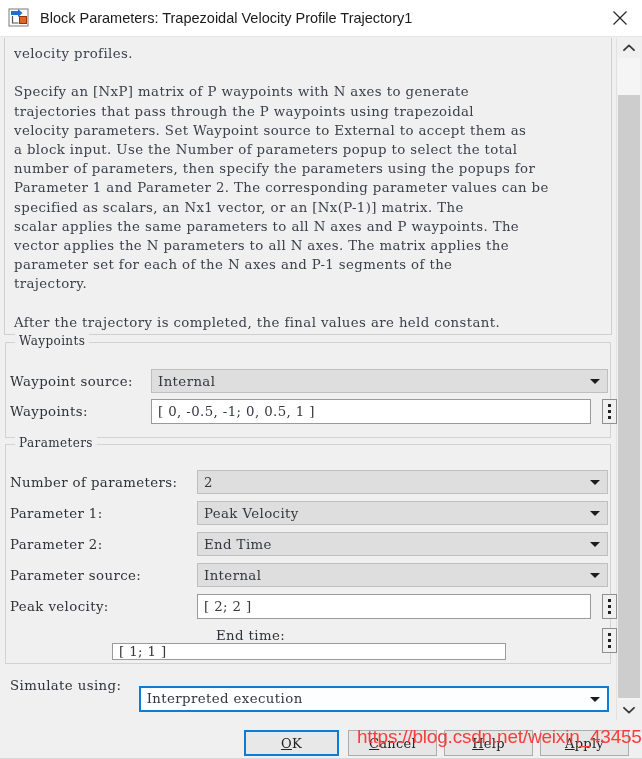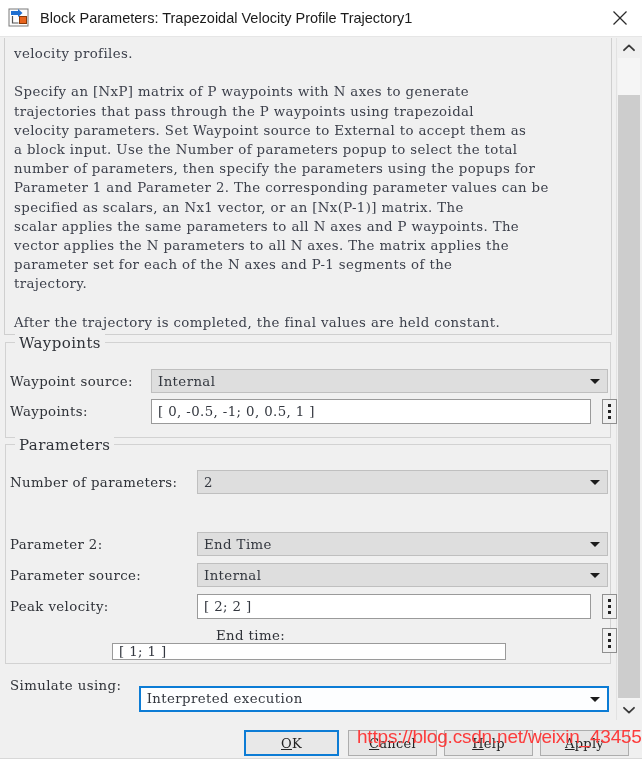--- a/index.html
+++ b/index.html
@@ -119,21 +119,21 @@
     border: 1px solid #d2d2d2;
     box-sizing: border-box;
     background: transparent;
   }
   .group-legend {
     position: absolute;
     top: -9px; left: 9px;
     background: #f0f0f0;
     padding: 0 4px;
     font-family: "DejaVu Serif", "Liberation Serif", serif;
-    font-size: 15px;
+    font-size: 12px;
     color: #2f3238;
     letter-spacing: 0.4px;
     white-space: nowrap;
   }
 
   #gb-waypoints { left: 5px; top: 342px; width: 606px; height: 96px; }
   #gb-parameters { left: 5px; top: 444px; width: 606px; height: 220px; }
 
   
   .row {
@@ -369,20 +369,27 @@
   </div>
 
   <div class="row" style="left:9px; top:470px; width:600px;">
     <span class="fld-label" style="width:187px;">Number of parameters:</span>
     <div class="combo" style="width:411px;">
       <span class="val">2</span>
       <span class="caret"></span>
     </div>
   </div>
 
+  <div class="row" style="left:9px; top:501px; width:600px;">
+    <span class="fld-label" style="width:187px;">Parameter 1:</span>
+    <div class="combo" style="width:411px;">
+      <span class="val">Peak Velocity</span>
+      <span class="caret"></span>
+    </div>
+  </div>
 
   <div class="row" style="left:9px; top:532px; width:600px;">
     <span class="fld-label" style="width:187px;">Parameter 2:</span>
     <div class="combo" style="width:411px;">
       <span class="val">End Time</span>
       <span class="caret"></span>
     </div>
   </div>
 
   <div class="row" style="left:9px; top:563px; width:600px;">

